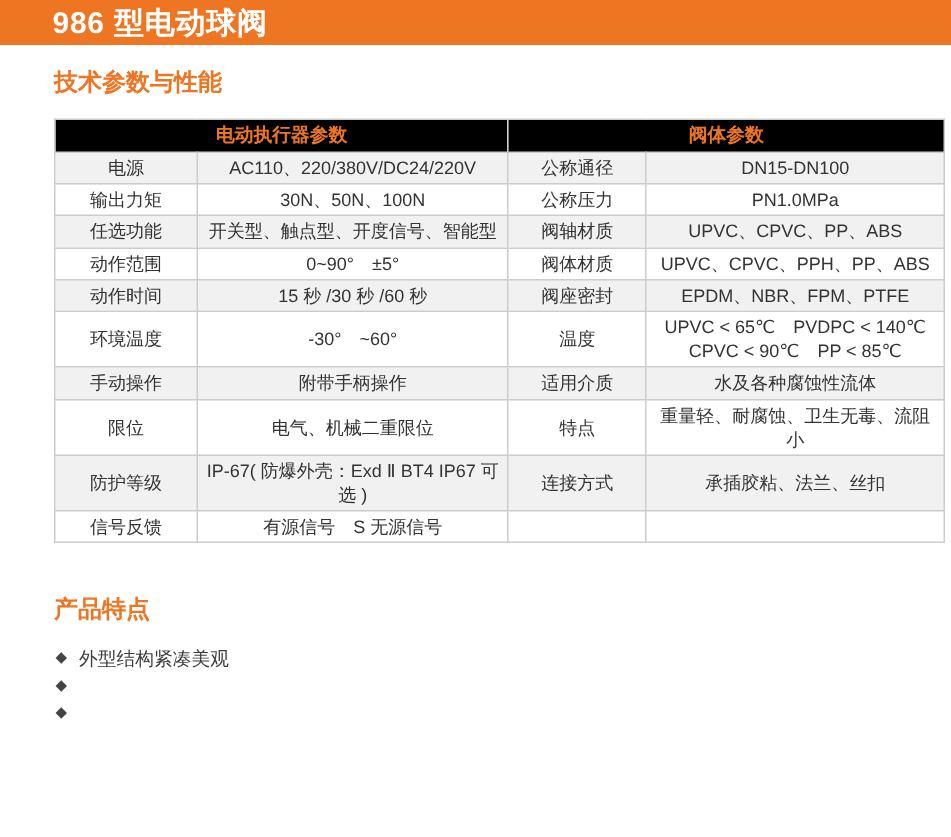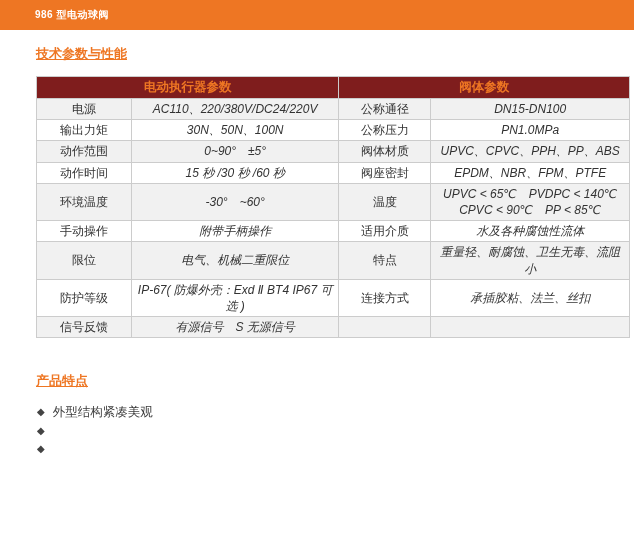--- a/index.html
+++ b/index.html
@@ -7,44 +7,43 @@
     width:634px; height:558px; overflow:hidden;
     font-family:"Liberation Sans","DejaVu Sans",sans-serif;
     color:#333333;
   }
   .title-bar {
     background:#ee7623; height:30px;
     display:flex; align-items:center;
     padding-left:35px; box-sizing:border-box;
   }
   .title-bar h1 {
-    margin:0; color:#ffffff; font-size:10px; font-weight:bold; letter-spacing:0.5px;
+    margin:0; color:#ffffff; font-size:20px; font-weight:bold; letter-spacing:0.5px;
   }
   .content { margin:0 4px 0 36px; }
   .section-heading {
-    color:#ee7623; font-size:13px; font-weight:bold;
+    color:#ee7623; font-size:16px; font-weight:bold;
     margin:15px 0 13px 0;
-    text-decoration:underline;
   }
   table.spec-table {
     width:100%; border-collapse:collapse; table-layout:fixed;
     font-size:12px;
   }
   .spec-table th, .spec-table td {
     border:1px solid #cccccc; text-align:center; padding:2px 4px;
     box-sizing:border-box;
   }
   .spec-table thead th {
-    background:#7f1d1d; color:#ee7623; font-weight:bold;
+    background:#000000; color:#ee7623; font-weight:bold;
     height:16px; font-size:12.5px;
   }
   .spec-table tbody td { height:16px; color:#333333; line-height:1.35; }
   .spec-table tbody tr:nth-child(odd)  { background:#f1f1f1; }
   .spec-table tbody tr:nth-child(even) { background:#ffffff; }
-  .spec-table td.value { white-space:pre-line;font-style:italic; }
+  .spec-table td.value { white-space:pre-line; }
   .features-heading { margin-top:34px; }
   .feature-list {
     list-style:none; margin:8px 0 0 1px; padding:0;
     font-size:12.5px; color:#3c3c3c;
   }
   .feature-list li { display:flex; align-items:center; line-height:18.5px; }
   .feature-list .bullet { font-size:10px; color:#444444; margin-right:8px; }
 </style>
 </head>
 <body>
@@ -77,20 +76,26 @@
           <td class="label">电源</td>
           <td class="value">AC110、220/380V/DC24/220V</td>
           <td class="label">公称通径</td>
           <td class="value">DN15-DN100</td>
         </tr>
         <tr>
           <td class="label">输出力矩</td>
           <td class="value">30N、50N、100N</td>
           <td class="label">公称压力</td>
           <td class="value">PN1.0MPa</td>
+        </tr>
+        <tr>
+          <td class="label">任选功能</td>
+          <td class="value">开关型、触点型、开度信号、智能型</td>
+          <td class="label">阀轴材质</td>
+          <td class="value">UPVC、CPVC、PP、ABS</td>
         </tr>
         <tr>
           <td class="label">动作范围</td>
           <td class="value">0~90°　±5°</td>
           <td class="label">阀体材质</td>
           <td class="value">UPVC、CPVC、PPH、PP、ABS</td>
         </tr>
         <tr>
           <td class="label">动作时间</td>
           <td class="value">15 秒 /30 秒 /60 秒</td>

